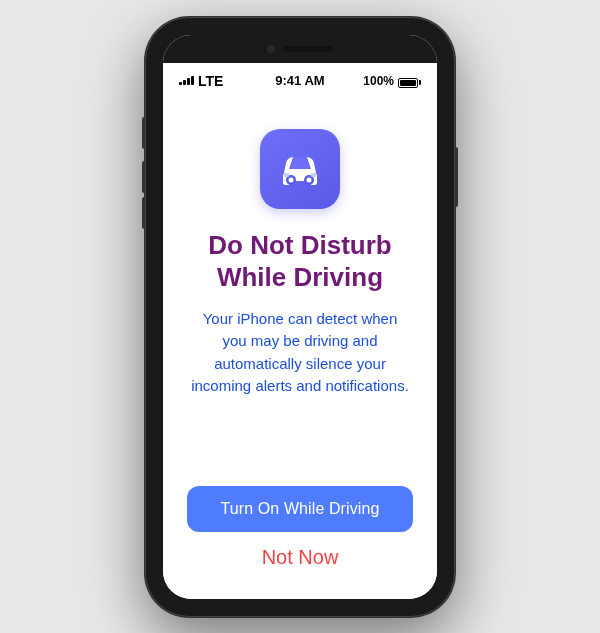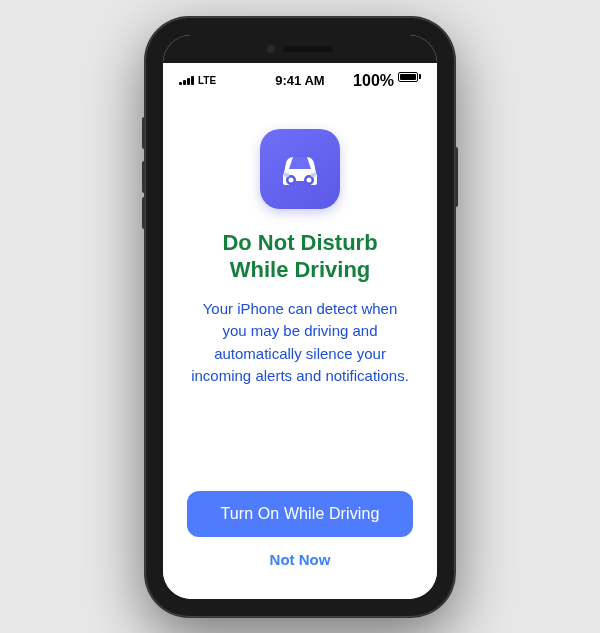--- a/index.html
+++ b/index.html
@@ -68,21 +68,21 @@
       justify-content: space-between;
       padding: 0 16px;
       flex-shrink: 0;
       position: relative;
     }
 
     .status-bar-left {
       display: flex;
       align-items: center;
       gap: 2px;
-      font-size: 10px;
+      font-size: 14px;
       font-weight: 600;
       color: #000;
     }
 
     .signal-bars {
       display: flex;
       align-items: flex-end;
       gap: 1px;
       margin-right: 2px;
     }
@@ -97,23 +97,23 @@
       font-size: 13px;
       font-weight: 600;
       color: #000;
       position: absolute;
       left: 50%;
       transform: translateX(-50%);
     }
 
     .status-bar-right {
       display: flex;
-      align-items: flex-start;
+      align-items: flex-end;
       gap: 4px;
-      font-size: 16px;
+      font-size: 12px;
       font-weight: 600;
       color: #000;
     }
 
     .battery-icon {
       display: flex;
       align-items: center;
     }
 
     .battery-body {
@@ -188,23 +188,23 @@
       margin-bottom: 20px;
       box-shadow: 0 4px 12px rgba(90,90,232,0.3);
     }
 
     .car-svg {
       width: 52px;
       height: 52px;
     }
 
     .main-title {
-      font-size: 22px;
+      font-size: 26px;
       font-weight: 700;
-      color: #15803d;
+      color: #701a75;
       text-align: center;
       line-height: 1.25;
       margin-bottom: 14px;
     }
 
     .subtitle {
       font-size: 15px;
       color: #1d4ed8;
       text-align: center;
       line-height: 1.5;
@@ -229,23 +229,23 @@
       cursor: pointer;
       margin-bottom: 14px;
       letter-spacing: 0.1px;
     }
 
     .btn-secondary {
       width: 100%;
       text-align: center;
       background: none;
       border: none;
-      color: #3b82f6;
-      font-size: 15px;
-      font-weight: 700;
+      color: #ef4444;
+      font-size: 20px;
+      font-weight: 400;
       cursor: pointer;
     }
 
     .spacer {
       flex: 1;
     }
   </style>
 </head>
 <body>
 

